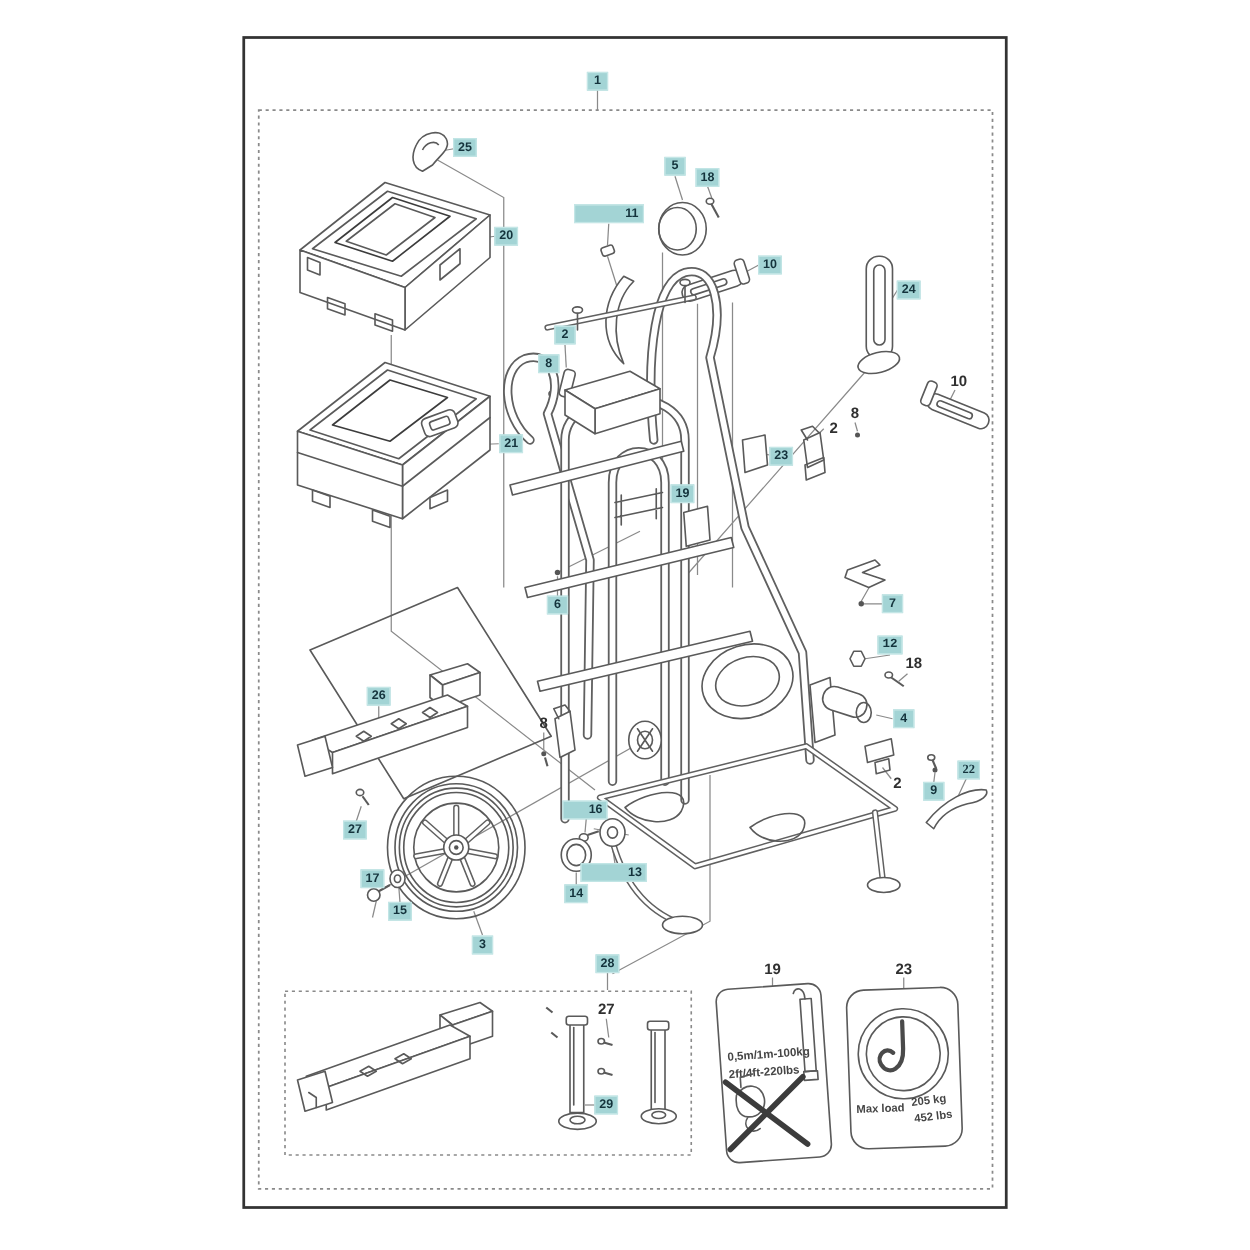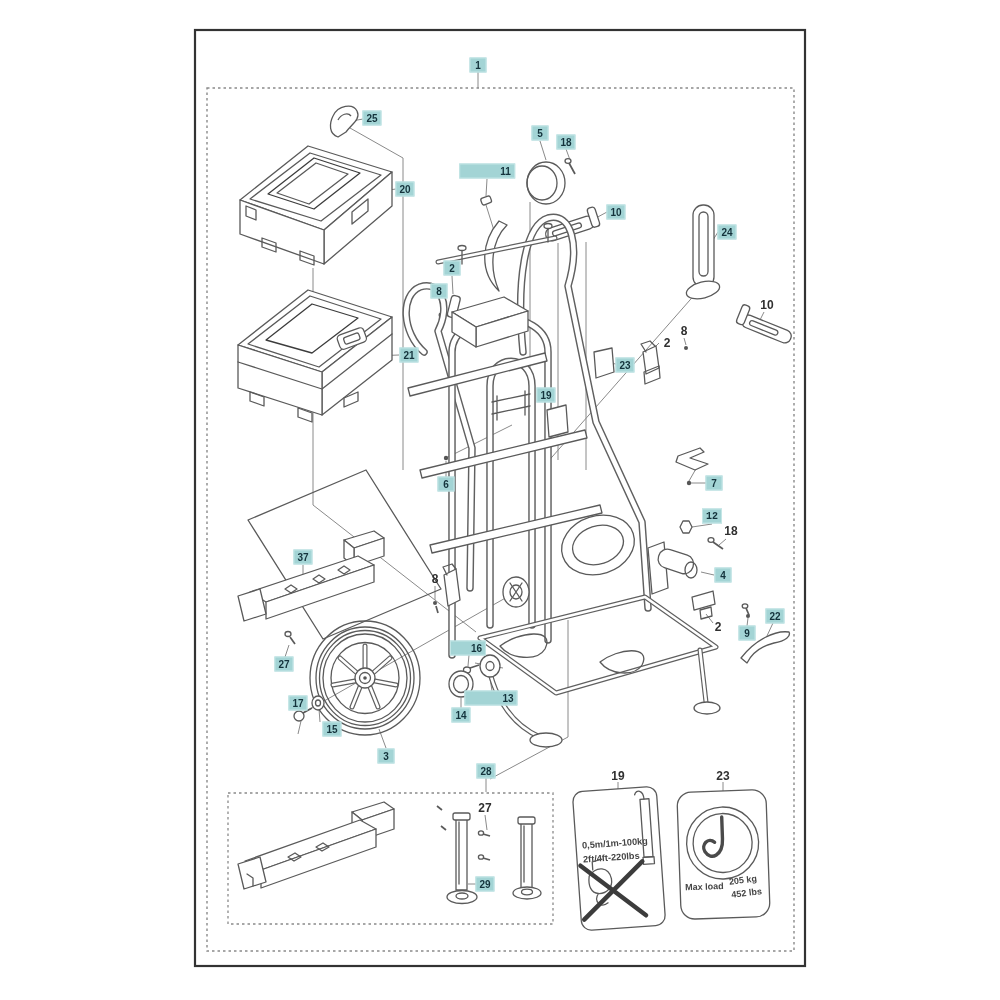--- a/index.html
+++ b/index.html
@@ -368,31 +368,31 @@
       <div class="plabel plain" style="left: 767px; top: 305px;">10</div>
       <div class="plabel plain" style="left: 684px; top: 331px;">8</div>
       <div class="plabel plain" style="left: 667px; top: 343px;">2</div>
       <div class="plabel" style="left: 409px; top: 355px;">21</div>
       <div class="plabel" style="left: 625px; top: 365px;">23</div>
       <div class="plabel" style="left: 546px; top: 395px;">19</div>
       <div class="plabel" style="left: 446px; top: 484px;">6</div>
       <div class="plabel" style="left: 714px; top: 483px;">7</div>
       <div class="plabel" style="left: 712px; top: 516px; font-family: Liberation Mono, monospace;">12</div>
       <div class="plabel plain" style="left: 731px; top: 531px;">18</div>
-      <div class="plabel" style="left: 303px; top: 557px;">37</div>
+      <div class="plabel" style="left: 303px; top: 557px;">26</div>
       <div class="plabel" style="left: 723px; top: 575px;">4</div>
       <div class="plabel plain" style="left: 435px; top: 579px;">8</div>
-      <div class="plabel" style="left: 775px; top: 616px;">22</div>
+      <div class="plabel" style="left: 775px; top: 616px; font-family: Liberation Serif, serif;">22</div>
       <div class="plabel plain" style="left: 718px; top: 627px;">2</div>
       <div class="plabel" style="left: 747px; top: 633px;">9</div>
       <div class="plabel" style="left: 468px; top: 648px; padding-left: 20px;">16</div>
       <div class="plabel" style="left: 284px; top: 664px;">27</div>
       <div class="plabel" style="left: 491px; top: 698px; padding-left: 37px;">13</div>
       <div class="plabel" style="left: 461px; top: 715px;">14</div>
-      <div class="plabel" style="left: 332px; top: 729px;">15</div>
+      <div class="plabel" style="left: 320px; top: 729px;">15</div>
       <div class="plabel" style="left: 298px; top: 703px;">17</div>
       <div class="plabel" style="left: 386px; top: 756px;">3</div>
       <div class="plabel" style="left: 486px; top: 771px;">28</div>
       <div class="plabel plain" style="left: 618px; top: 776px;">19</div>
       <div class="plabel plain" style="left: 723px; top: 776px;">23</div>
       <div class="plabel plain" style="left: 485px; top: 808px;">27</div>
       <div class="plabel" style="left: 485px; top: 884px;">29</div>
     </div>
 
 </div>

